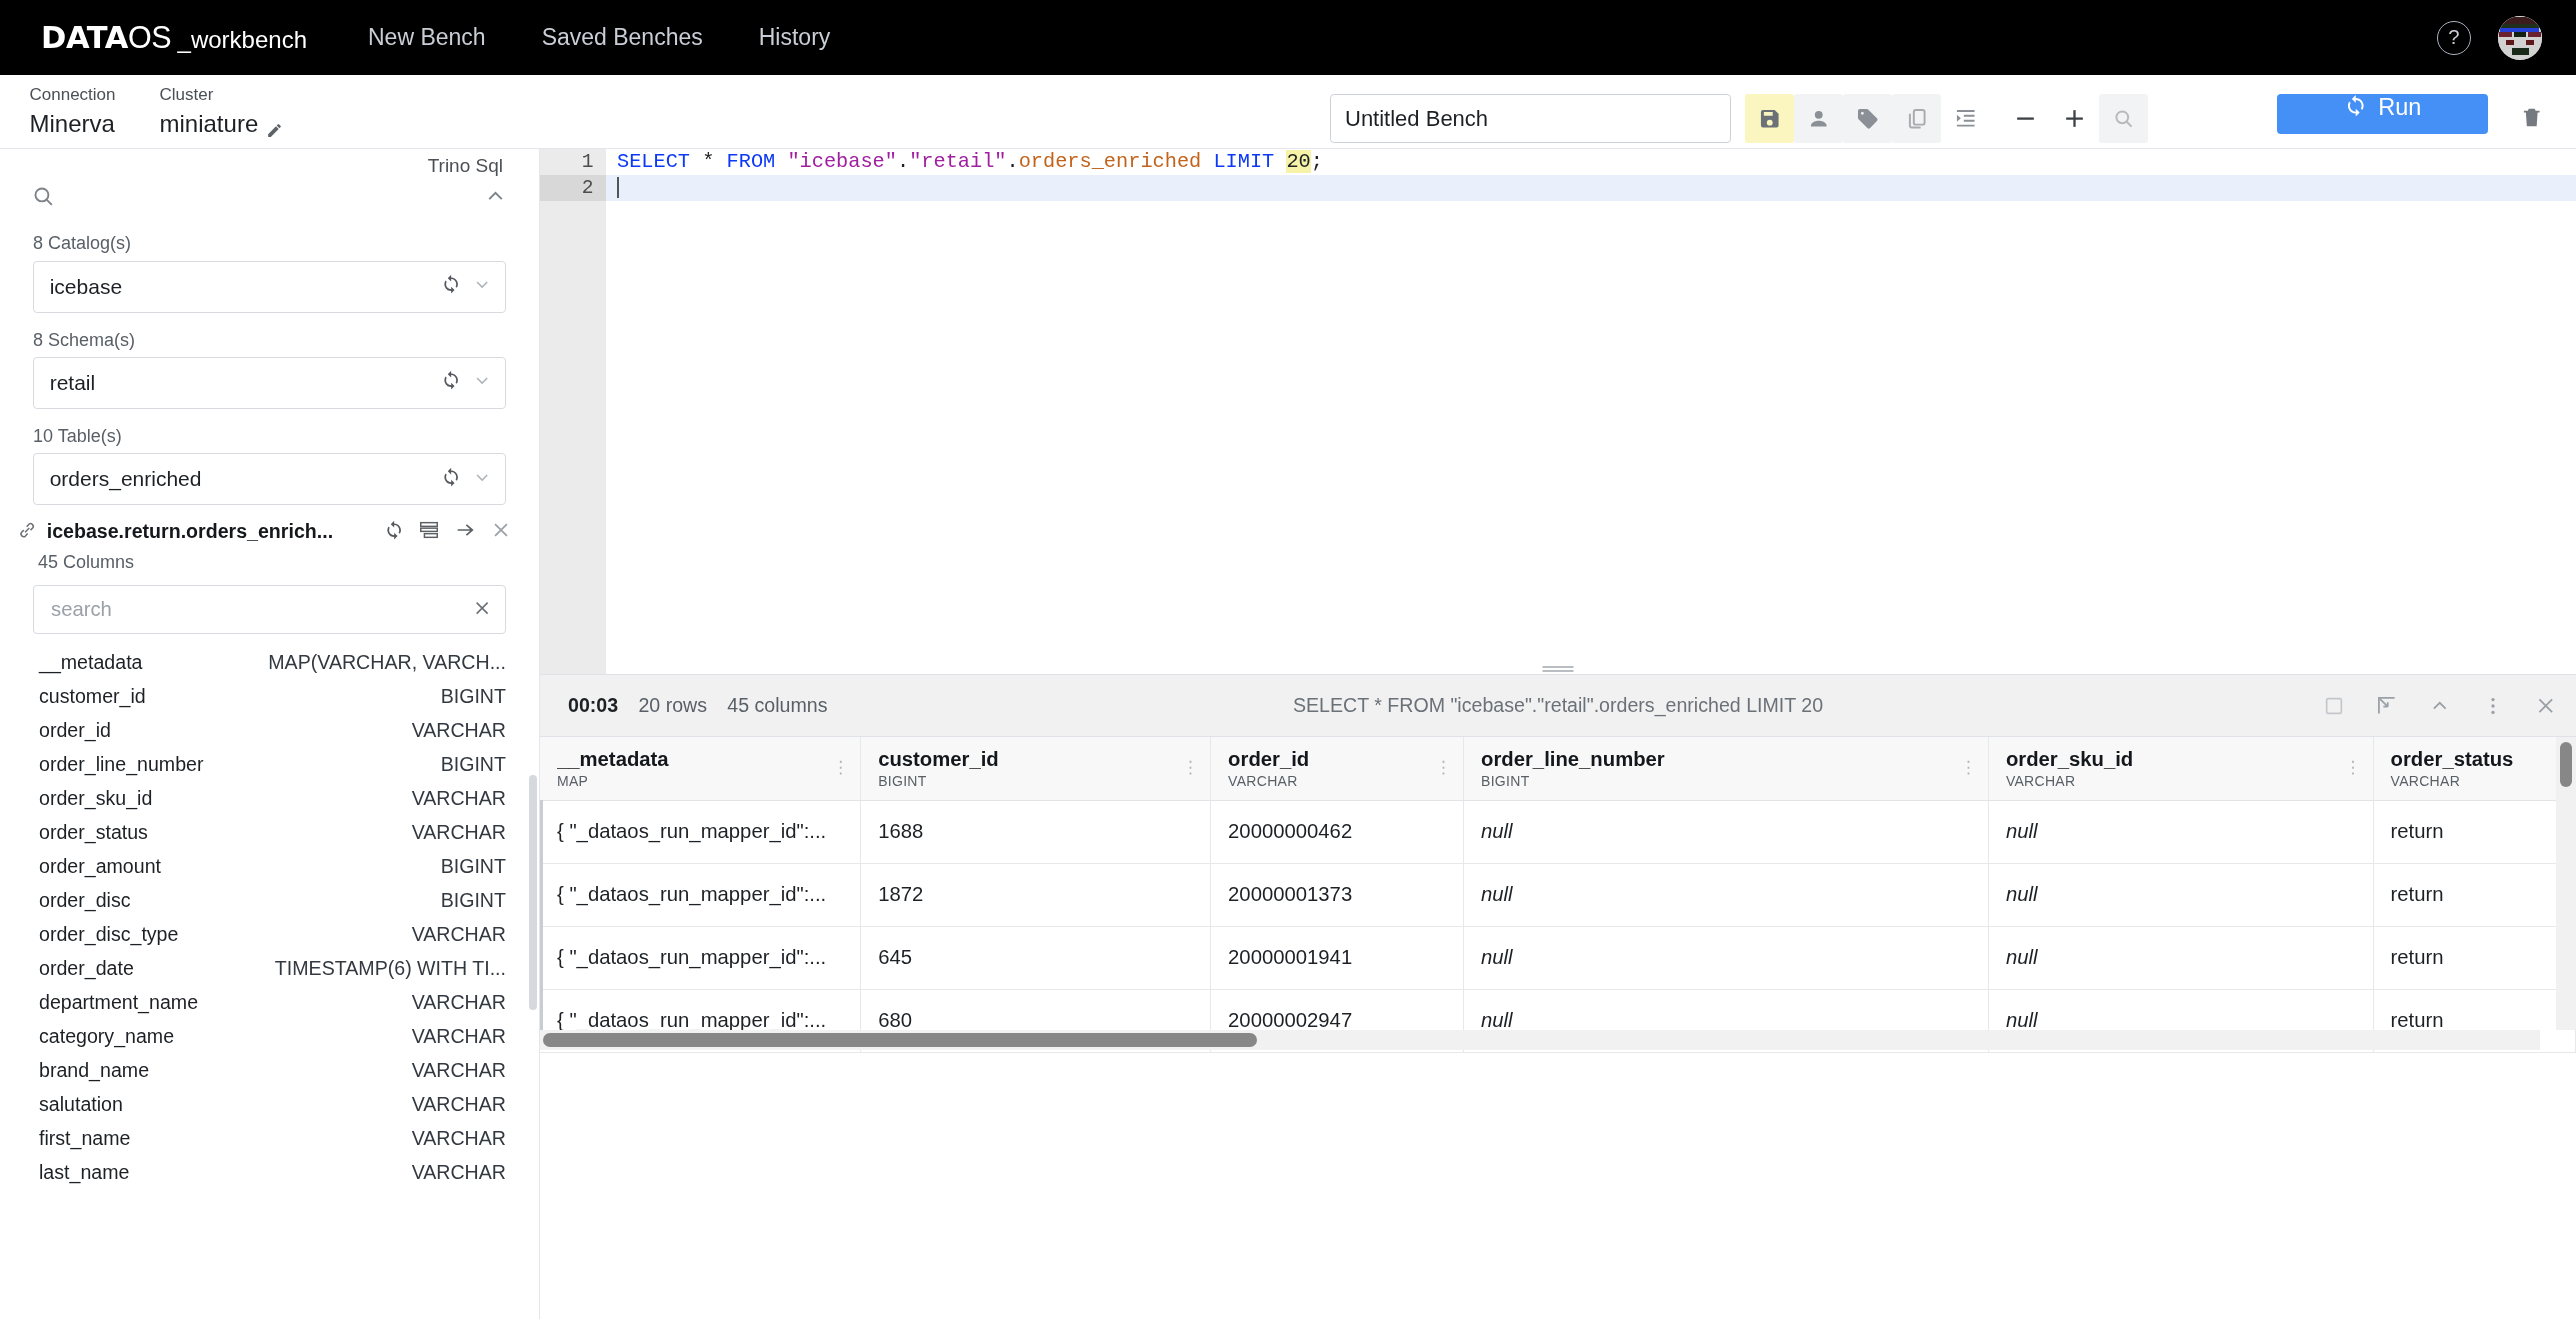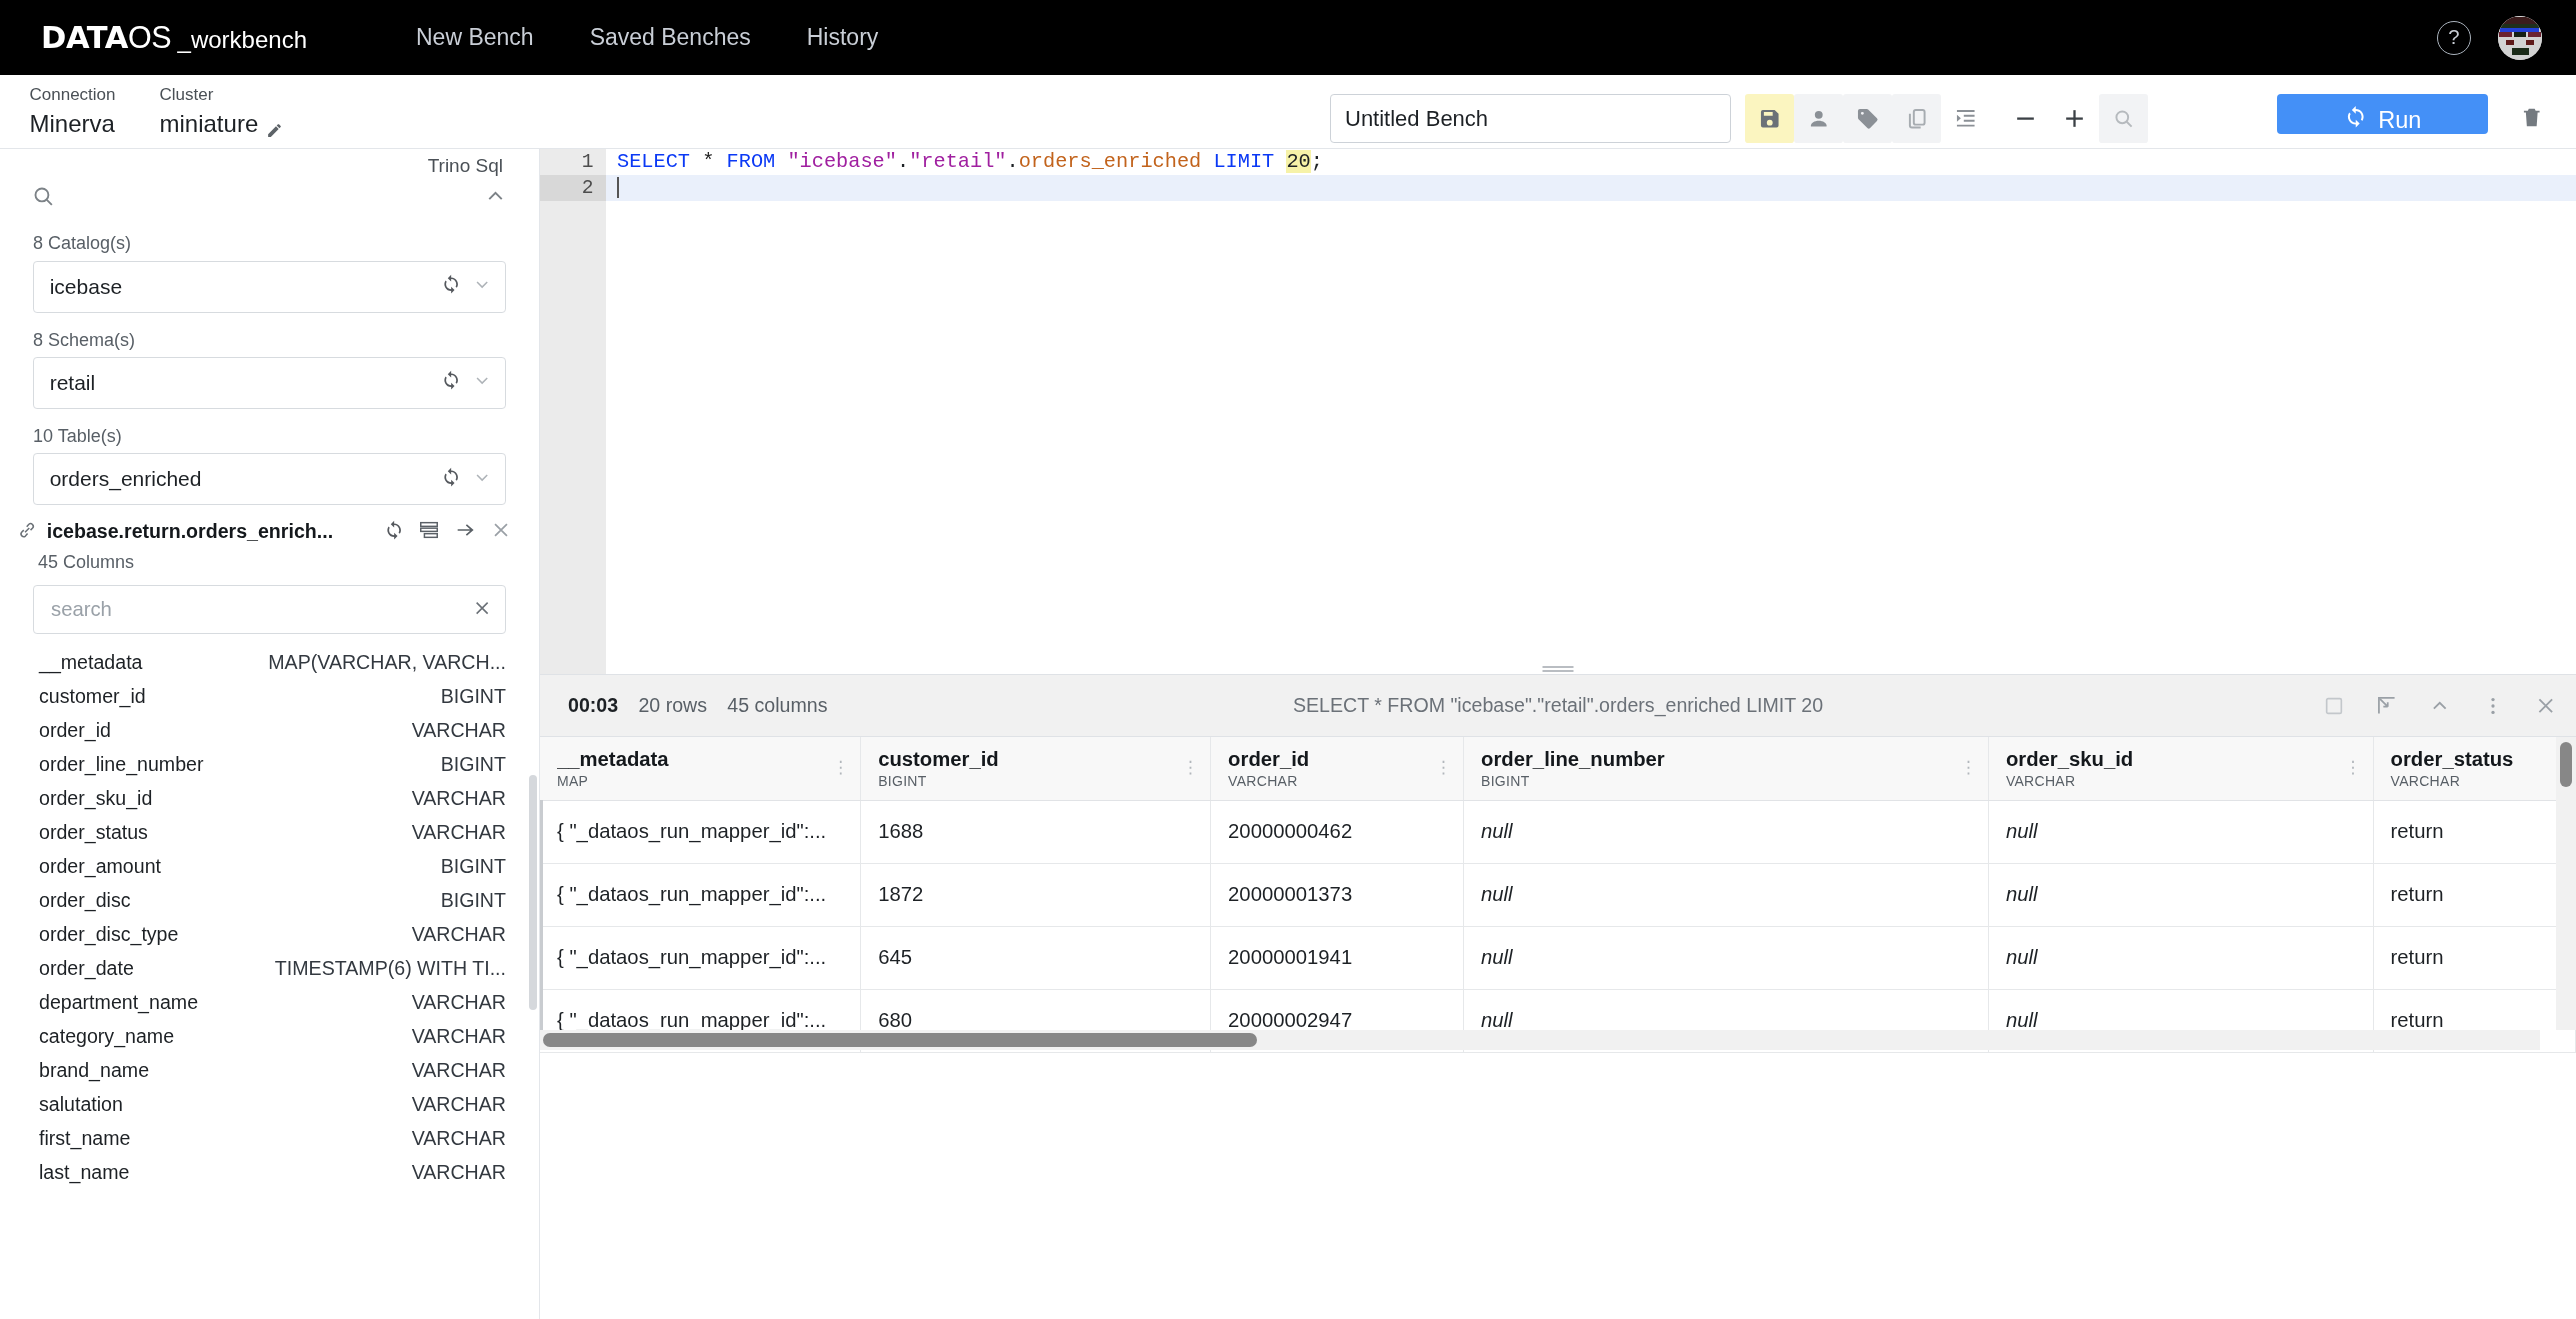--- a/index.html
+++ b/index.html
@@ -19,21 +19,21 @@
     padding: 0 34px 0 41px;
     position: relative;
   }
   .brand { display: flex; align-items: baseline; color: #fff; margin-right: 61px; }
   .brand-data {
     font-size: 30.5px; font-weight: 700; letter-spacing: -0.4px;
     font-family: "DejaVu Sans", sans-serif;
   }
   .brand-os { font-size: 30.5px; font-weight: 400; letter-spacing: -0.4px; }
   .brand-wb { font-size: 24px; font-weight: 400; margin-left: 6.3px; }
-  .navlinks { display: flex; align-items: flex-end; gap: 56px; margin-left: 48px; }
+  .navlinks { display: flex; align-items: flex-end; gap: 56px; }
   .navlink {
     color: #c9ced6; font-size: 23px; cursor: pointer; white-space: nowrap;
   }
   .nav-right {
     margin-left: auto; display: flex; align-items: center; gap: 27px;
   }
   .help-circle {
     width: 34px; height: 34px; border: 1.6px solid #aab3bd; border-radius: 50%;
     color: #c9ced6; font-size: 20.3px; display: flex; align-items: center;
     justify-content: center; cursor: pointer;
@@ -75,21 +75,21 @@
     justify-content: center; cursor: pointer; border-radius: 3.1px;
     background: transparent;
   }
   .tbtn.chip { background: #f2f3f5; }
   .tbtn.chip-warn { background: #fbf5c0; }
   .tbtn svg { display: block; }
   .zoomgrp { display: flex; align-items: center; margin-left: 11px; }
   .run-btn {
     position: absolute; left: 2277px; top: 19px;
     width: 211px; height: 40px; background: #4490f7; border-radius: 3.9px;
-    color: #fff; font-size: 23.5px; display: flex; align-items: flex-end;
+    color: #fff; font-size: 23.5px; display: flex; align-items: flex-start;
     justify-content: center; gap: 11px; cursor: pointer; border: none;
     font-family: "Liberation Sans", sans-serif;
   }
   .trash-btn {
     position: absolute; left: 2513px; top: 23.5px;
     width: 38px; height: 38px; display: flex; align-items: center;
     justify-content: center; cursor: pointer;
   }
 
   

